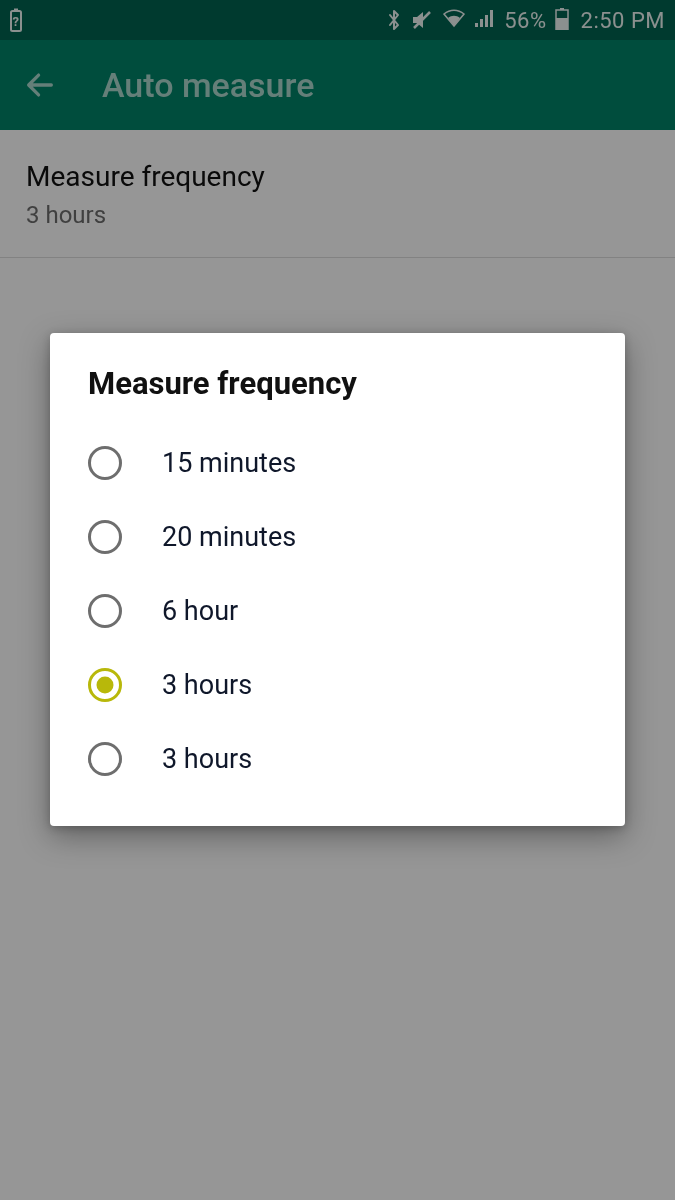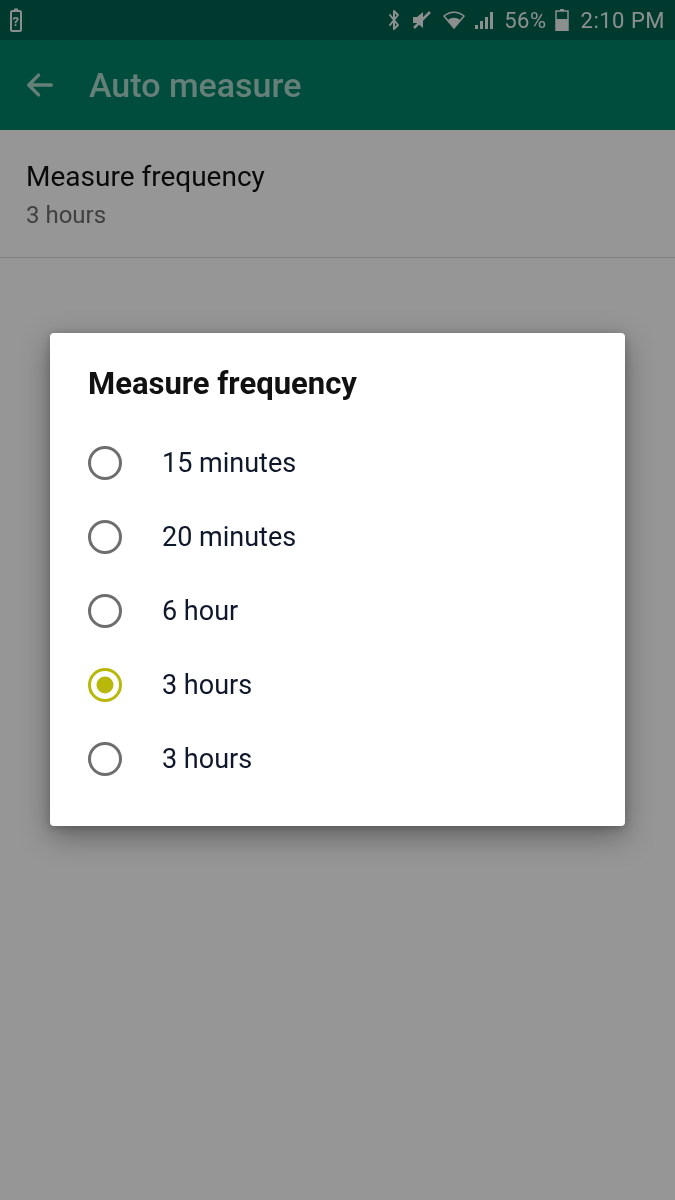--- a/index.html
+++ b/index.html
@@ -11,32 +11,32 @@
     background: #00614f;
     color: #e8f0ee;
     display: flex;
     align-items: center;
     padding: 0 10px 0 8px;
     font-size: 22px;
     letter-spacing: 0.5px;
   }
   .status-left { display:flex; align-items:center; gap:6px; }
   .status-spacer { flex: 1; }
-  .status-right { display:flex; align-items:center; gap:8px; }
+  .status-right { display:flex; align-items:flex-start; gap:8px; }
   .status-right .clock { font-size: 22px; margin-left:4px; }
 
   
   .app-bar {
     height: 90px;
     background: #008067;
     color: #a9d4ca;
     display: flex;
     align-items: center;
     padding: 12px 22px;
-    gap: 31px;
+    gap: 44px;
   }
   .back-btn { width: 36px; height: 36px; display:flex; align-items:center; justify-content:center; }
   .app-title { font-size: 34px; font-weight: 500; }
 
   
   .content {
     background: #fafafa;
     padding: 30px 26px 28px 26px;
     border-bottom: 1px solid #d9d9d9;
   }
@@ -141,21 +141,21 @@
         </svg>
     </span>
     <span style="font-size:22px;">56%</span>
     <span>
       <svg width="14" height="22" viewBox="0 0 14 22">
           <rect x="5" y="0" width="4" height="2" fill="#e8f0ee"></rect>
           <rect x="1" y="2" width="12" height="20" fill="none" stroke="#e8f0ee" stroke-width="1.5"></rect>
           <rect x="1" y="10" width="12" height="12" fill="#e8f0ee"></rect>
         </svg>
     </span>
-    <span class="clock">2:10 PM</span>
+    <span class="clock">2:50 PM</span>
   </div>
 </div>
 
 <div class="app-bar">
   <div class="back-btn">
     <span>
       <svg width="34" height="34" viewBox="0 0 24 24">
           <path d="M20 12H5 M11 5l-7 7 7 7" fill="none" stroke="#a9d4ca" stroke-width="2.3" stroke-linecap="round" stroke-linejoin="round"></path>
         </svg>
     </span>

